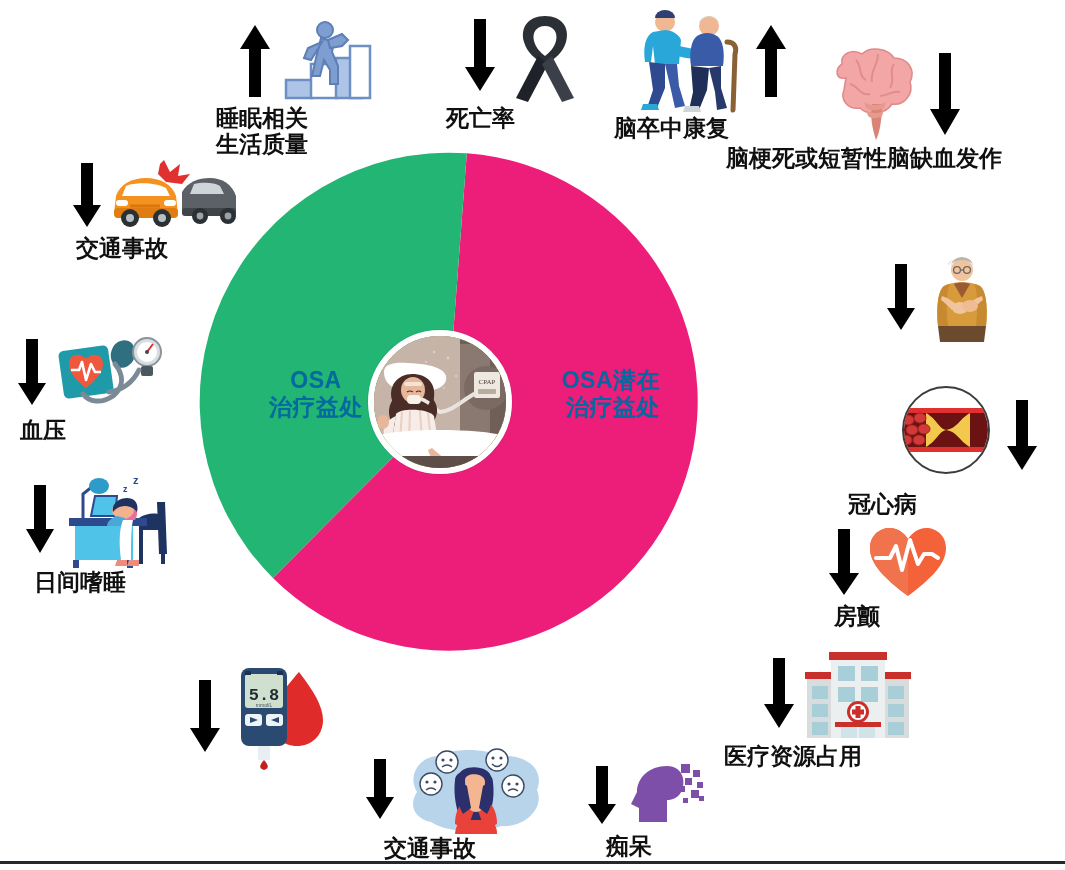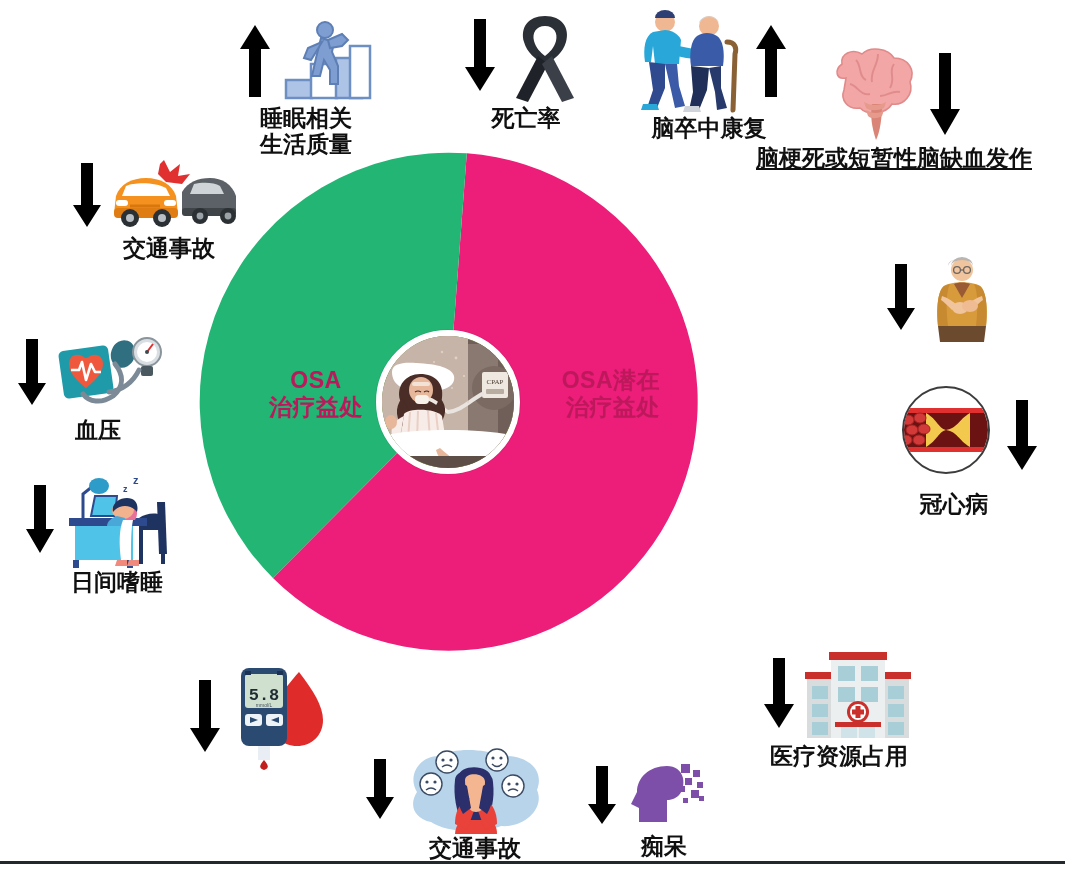--- a/index.html
+++ b/index.html
@@ -13,44 +13,44 @@
   }
   #stage{position:absolute;left:0;top:0;width:1065px;height:870px;}
 
   .abs{position:absolute;}
 
   
   .pie-wrap{left:198px;top:152px;width:500px;height:500px;}
   .pie-svg{display:block;width:500px;height:500px;}
 
   .hubimg{
-    position:absolute;left:178px;top:178px;width:144px;height:144px;
+    position:absolute;left:170px;top:178px;width:144px;height:144px;
     border-radius:50%;overflow:hidden;
     border:6px solid #ffffff;
     box-sizing:border-box;
     box-shadow:0 0 0 1px rgba(0,0,0,.05);
     background:#4d7c0f;
   }
   .hubimg svg{display:block;width:100%;height:100%;}
 
   .slice-label{
-    position:absolute;color:#be185d;font-weight:bold;
+    position:absolute;color:#0369a1;font-weight:bold;
     font-size:23px;line-height:1.16;text-align:center;
     letter-spacing:.5px;
     text-shadow:0 0 1px rgba(0,0,0,.05);
   }
   .slice-label.green{left:48px;top:215px;width:140px;}
   .slice-label.pink{left:312px;top:215px;width:150px;text-align:right;}
 
   
   .node{position:absolute;}
   .node .row{display:flex;align-items:center;justify-content:center;gap:6px;}
   .node .cap{
     font-weight:bold;color:#101010;
-    font-size:23px;line-height:1.12;white-space:nowrap;text-align:center;
+    font-size:23px;line-height:1.12;white-space:nowrap;text-align:left;
     margin-top:2px;
   }
   .node .cap.two{white-space:normal;}
   .arrow{flex:0 0 auto;}
   .ico{flex:0 0 auto;display:block;}
 
   .bottom-rule{
     position:absolute;left:0;top:861px;width:1065px;height:3px;
     background:#23282c;
   }
@@ -223,21 +223,21 @@
         <path d="M46,64 C44,76 46,88 50,100 C54,92 56,78 56,64 Z" fill="#d98476"></path>
         <g fill="#e59a8c">
           <path d="M38,62 C44,66 54,66 60,62 L58,68 C52,71 44,71 40,68 Z"></path>
           <path d="M40,70 C46,74 54,74 58,70 L56,76 C51,79 45,79 42,76 Z"></path>
         </g>
       </svg>
       <svg class="arrow" width="34" height="88" viewBox="0 0 34 88">
         <path d="M17,84 L32,58 H23 V2 H11 V58 H2 Z" fill="#000"></path>
       </svg>
     </div>
-    <div class="cap" style="margin-top:-4px;text-decoration:underline;">脑梗死或短暂性脑缺血发作</div>
+    <div class="cap" style="margin-top:-4px;">脑梗死或短暂性脑缺血发作</div>
   </div>
 
   <div class="node abs" style="left:836px;top:252px;width:220px;">
     <div class="row">
       <svg class="arrow" width="30" height="72" viewBox="0 0 30 72">
         <path d="M15,68 L29,46 H21 V2 H9 V46 H1 Z" fill="#000"></path>
       </svg>
       <svg class="ico" width="84" height="92" viewBox="0 0 84 92">
         <path d="M26,14 C26,4 54,4 54,16 C54,10 46,6 40,6 C34,6 27,9 26,14 Z" fill="#b9b5b2"></path>
         <circle cx="40" cy="18" r="11" fill="#f0c49c"></circle>
@@ -282,20 +282,34 @@
           </g>
         </g>
       </svg>
       <svg class="arrow" width="32" height="76" viewBox="0 0 32 76">
         <path d="M16,72 L31,48 H22 V2 H10 V48 H1 Z" fill="#000"></path>
       </svg>
     </div>
     <div class="cap" style="margin-left:-22px;">冠心病</div>
   </div>
 
+  <div class="node abs" style="left:804px;top:524px;width:170px;">
+    <div class="row">
+      <svg class="arrow" width="32" height="72" viewBox="0 0 32 72">
+        <path d="M16,68 L31,46 H22 V2 H10 V46 H1 Z" fill="#000"></path>
+      </svg>
+      <svg class="ico" width="84" height="78" viewBox="0 0 84 78">
+        <path d="M42,72 C18,54 4,40 4,24 C4,12 13,4 24,4 C32,4 38,9 42,15
+                 C46,9 52,4 60,4 C71,4 80,12 80,24 C80,40 66,54 42,72 Z" fill="#f4623a"></path>
+        <path d="M42,72 C18,54 4,40 4,24 C4,12 13,4 24,4 C32,4 38,9 42,15 L42,72 Z" fill="#f0734d"></path>
+        <path d="M10,34 H24 L30,22 L36,46 L44,16 L52,40 L58,30 L66,30 L72,34" stroke="#ffffff" stroke-width="4" fill="none" stroke-linejoin="round" stroke-linecap="round"></path>
+      </svg>
+    </div>
+    <div class="cap" style="margin-left:30px;">房颤</div>
+  </div>
 
   <div class="node abs" style="left:572px;top:760px;width:150px;">
     <div class="row">
       <svg class="arrow" width="30" height="64" viewBox="0 0 30 64">
         <path d="M15,60 L29,40 H21 V2 H9 V40 H1 Z" fill="#000"></path>
       </svg>
       <svg class="ico" width="84" height="72" viewBox="0 0 84 72">
         <path d="M44,6 C26,6 14,18 14,32 L8,44 L16,48 L16,62 L44,62 L44,40
                  C56,40 62,30 60,18 C58,10 52,6 44,6 Z" fill="#7d4fa8"></path>
         <g fill="#7d4fa8">

